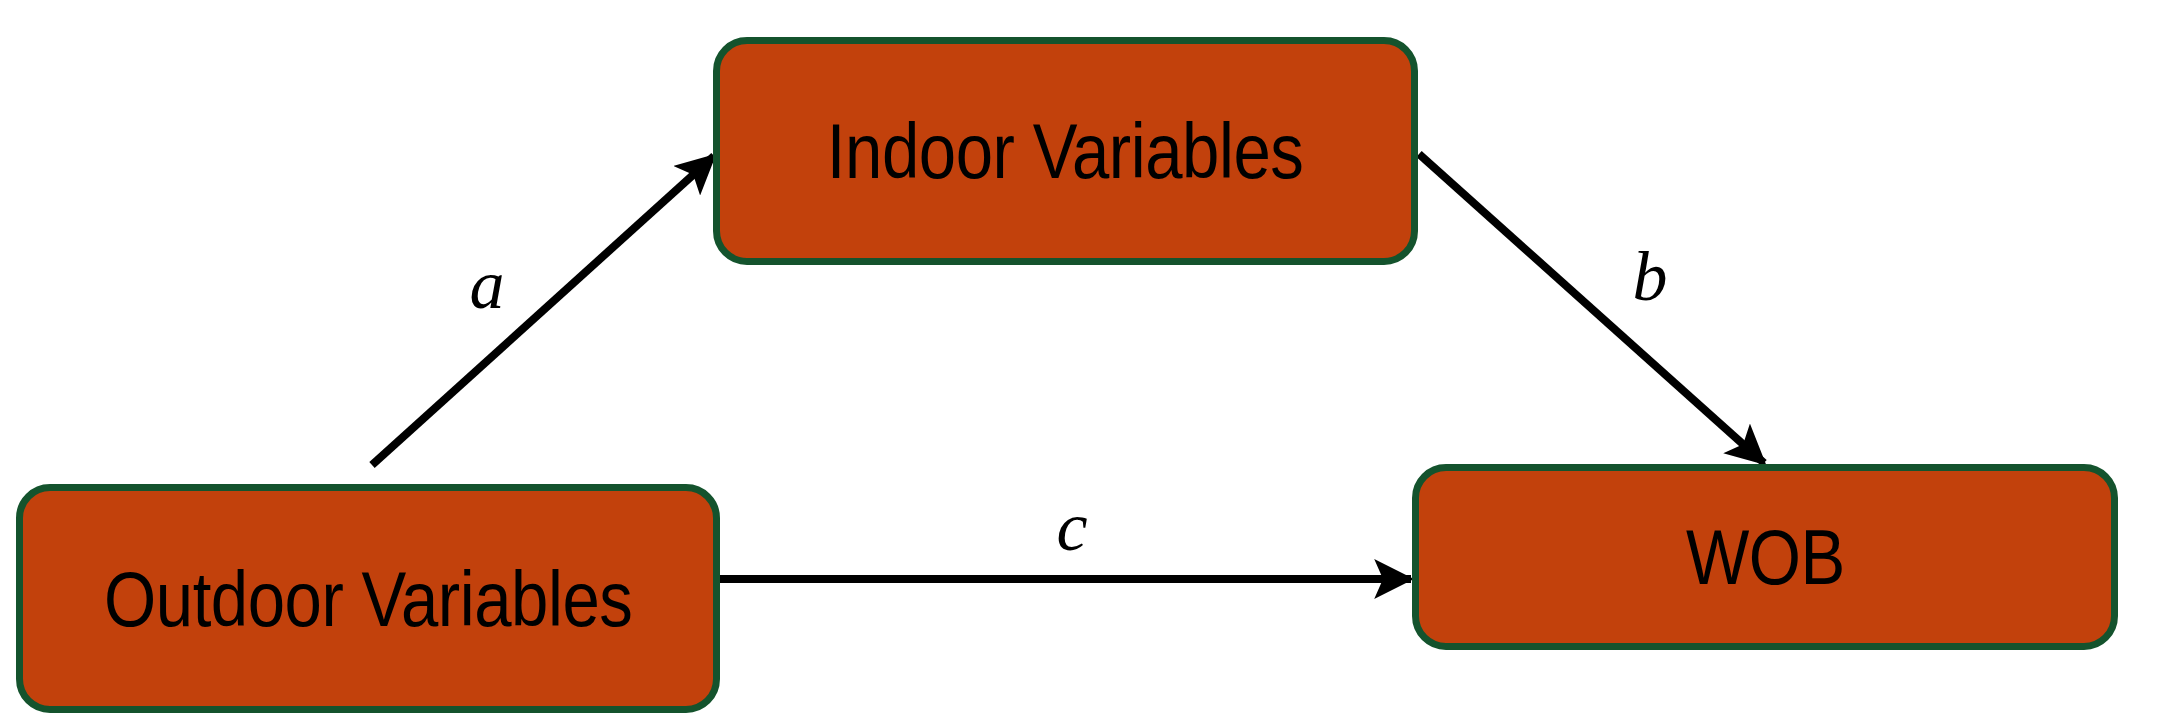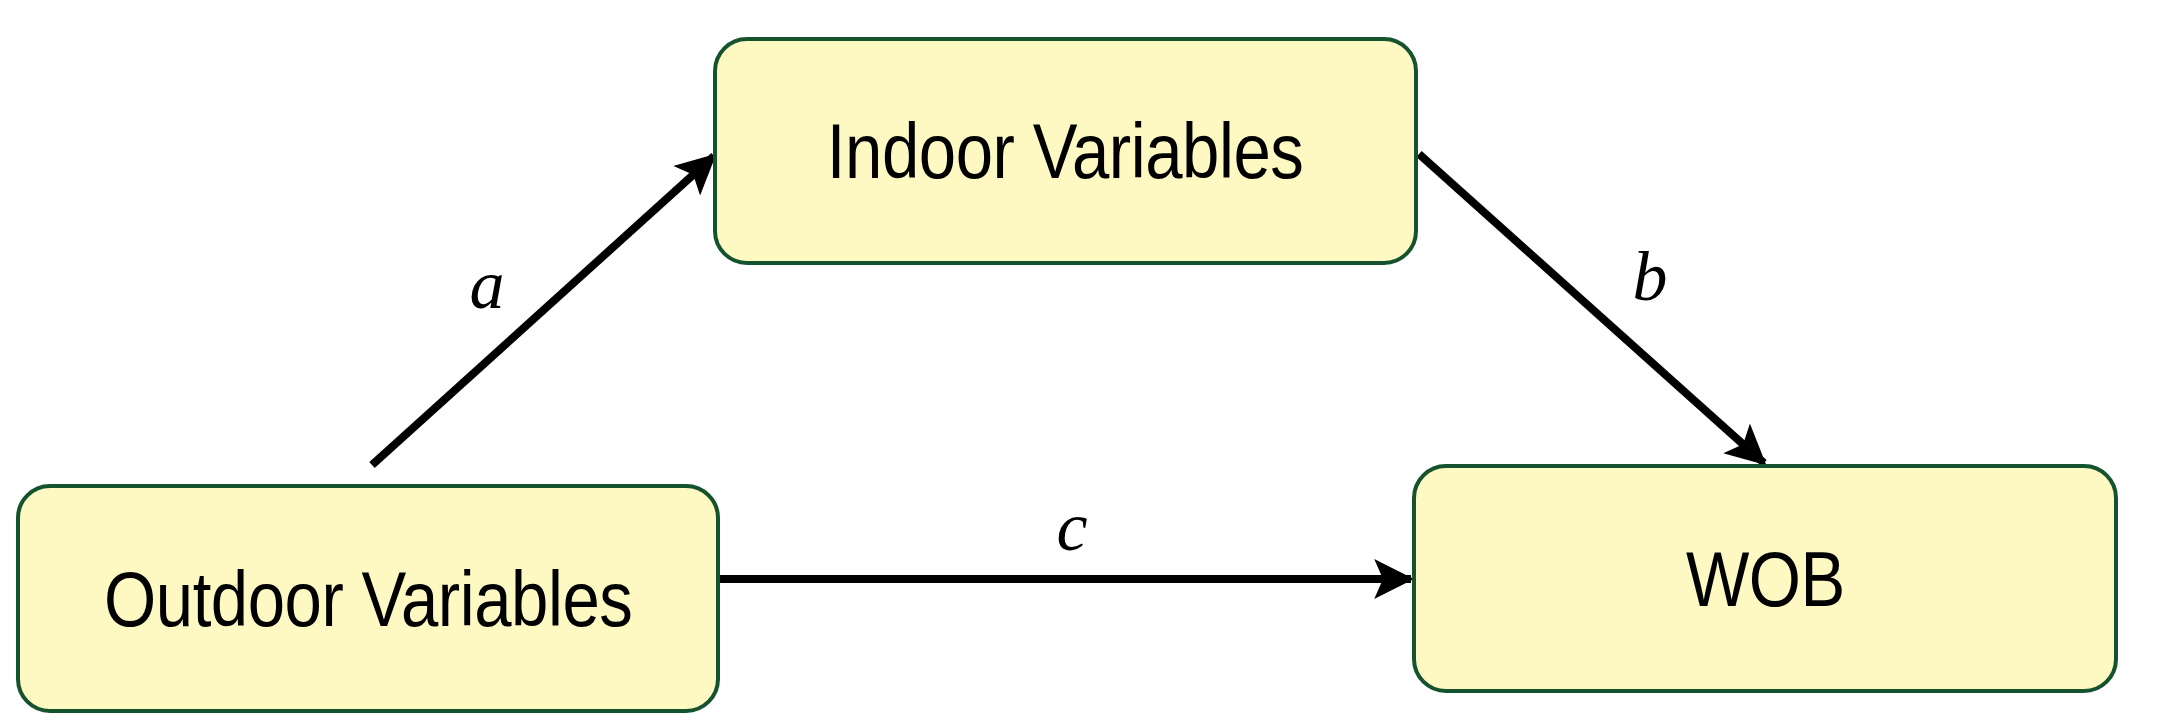--- a/index.html
+++ b/index.html
@@ -20,23 +20,23 @@
   #diagram-svg {
     position: absolute;
     left: 0;
     top: 0;
     width: 2160px;
     height: 728px;
   }
   .node-box {
     position: absolute;
     box-sizing: border-box;
-    border: 4px solid #14532d;
+    border: 7px solid #14532d;
     border-radius: 34px;
-    background: #fef9c3;
+    background: #c2410c;
     display: flex;
     align-items: center;
     justify-content: center;
   }
   .node-label {
     font-family: "Liberation Sans", "DejaVu Sans", sans-serif;
     font-size: 78px;
     font-weight: 400;
     color: #000000;
     line-height: 1;
@@ -75,21 +75,21 @@
   </svg>
 
   <div class="node-box" id="node-indoor" style="left: 713px; top: 37px; width: 705px; height: 228px;">
     <span class="node-label">Indoor Variables</span>
   </div>
 
   <div class="node-box" id="node-outdoor" style="left: 16px; top: 464px; width: 704px; height: 229px; margin-top: 20px;">
     <span class="node-label">Outdoor Variables</span>
   </div>
 
-  <div class="node-box" id="node-wob" style="left: 1412px; top: 464px; width: 706px; height: 229px;">
+  <div class="node-box" id="node-wob" style="left: 1412px; top: 464px; width: 706px; height: 186px;">
     <span class="node-label">WOB</span>
   </div>
 
   <div class="path-label" id="label-a" style="left: 487px; top: 285px;">a</div>
 
   <div class="path-label" id="label-b" style="left: 1650px; top: 277px;">b</div>
 
   <div class="path-label" id="label-c" style="left: 1072px; top: 527px;">c</div>
 
 </div>

